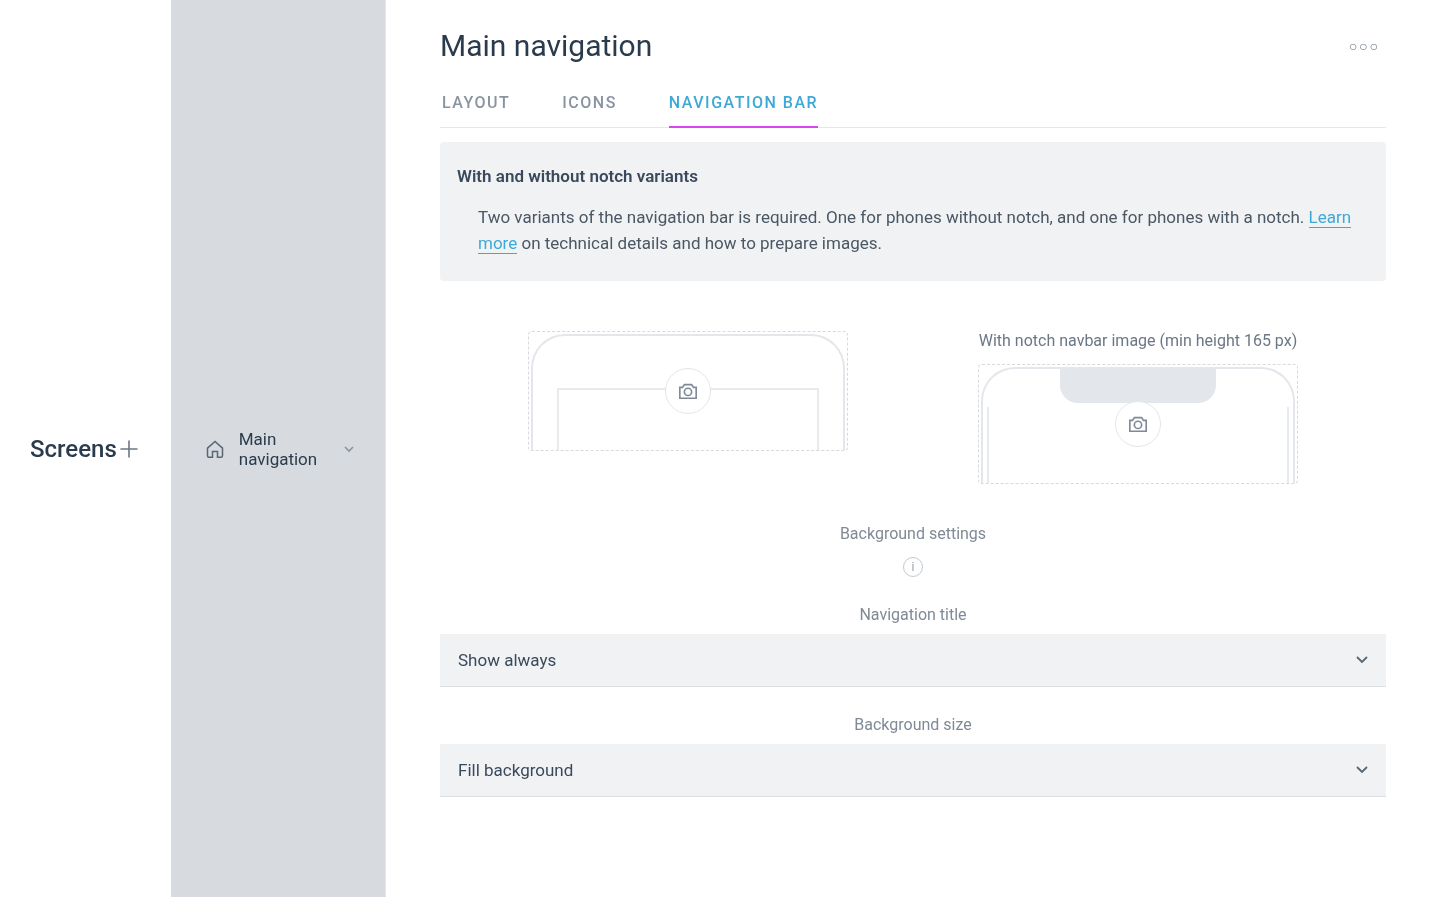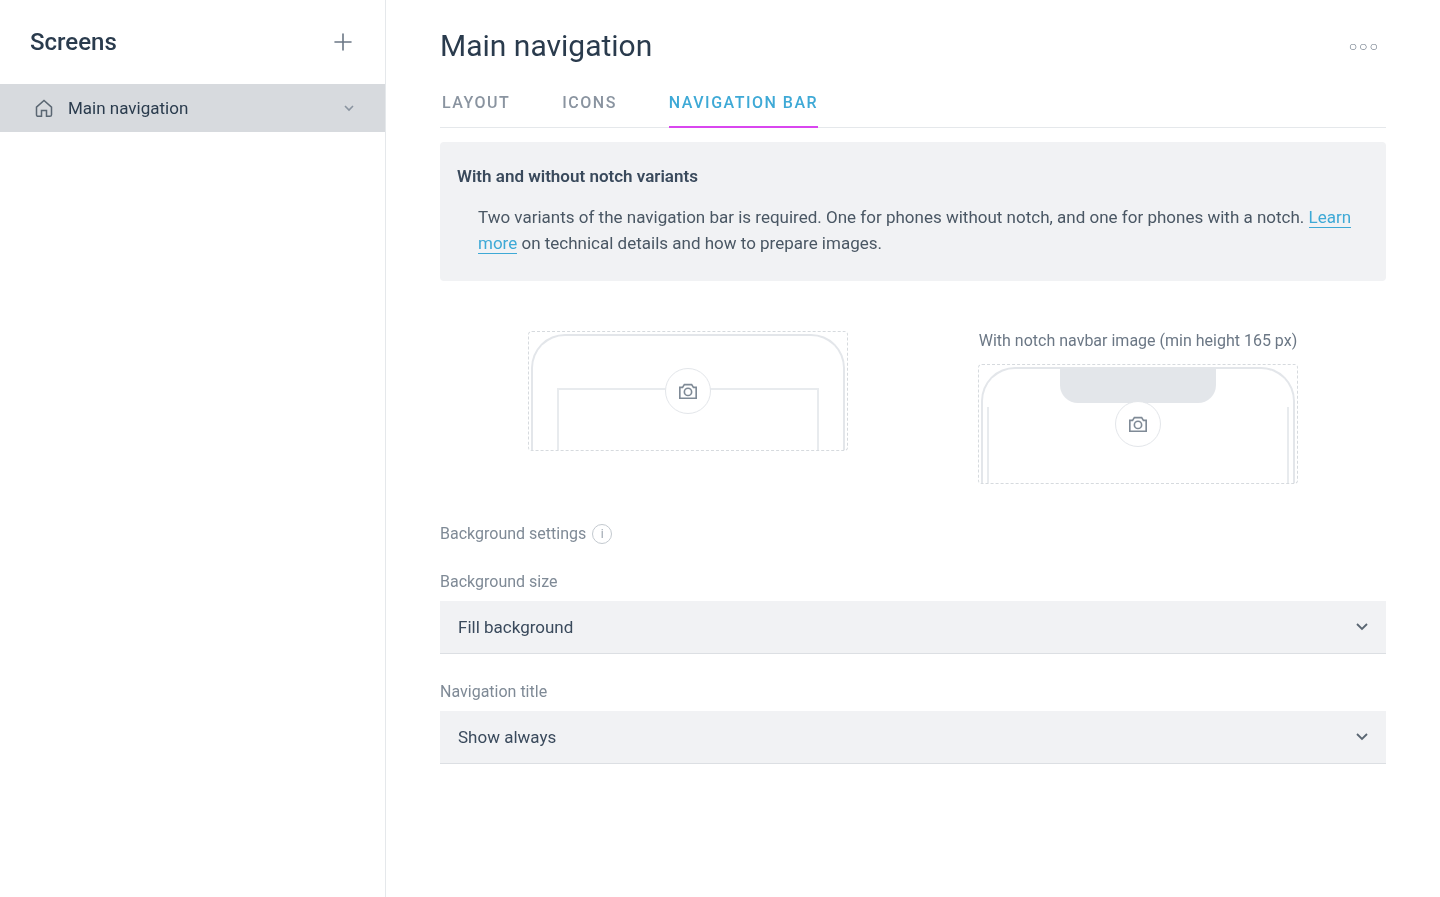--- a/index.html
+++ b/index.html
@@ -10,21 +10,21 @@
       display: flex;
       height: 897px;
       width: 1440px;
       overflow: hidden;
     }
     
     .sidebar {
       width: 386px;
       border-right: 1px solid #e5e8eb;
       display: flex;
-      flex-direction: column;
+      flex-direction: row;
     }
     .sidebar-header {
       display: flex;
       align-items: center;
       justify-content: space-between;
       padding: 28px 30px 28px 30px;
     }
     .sidebar-title {
       font-size: 24px;
       font-weight: 500;
@@ -179,22 +179,23 @@
       display: flex; align-items: center; justify-content: center;
       color: #7f8a96;
       cursor: pointer;
     }
     
     .field-block { margin-top: 40px; }
     .field-block + .field-block { margin-top: 28px; }
     .field-label-row {
       display: flex;
       align-items: center;
-      gap: 6px;
+      gap: 14px;
       margin-bottom: 10px;
+      flex-direction: column;
     }
     .field-label {
       font-size: 16px;
       color: #7f8a96;
     }
     .info-icon {
       width: 20px; height: 20px;
       border: 1.5px solid #c3c9cf;
       border-radius: 50%;
       display: flex; align-items: center; justify-content: center;
@@ -298,39 +299,39 @@
 
   <div class="field-block">
     <div class="field-label-row">
       <span class="field-label">Background settings</span>
       <span class="info-icon">i</span>
     </div>
   </div>
 
   <div class="field-block">
     <div class="field-label-row">
+      <span class="field-label">Navigation title</span>
+    </div>
+    <div class="select">
+      <span>Show always</span>
+      <span class="caret">
+          <svg width="12" height="8" viewBox="0 0 12 8">
+            <path d="M1 1l5 5 5-5" fill="none" stroke="currentColor" stroke-width="1.8"></path>
+          </svg>
+        </span>
+    </div>
+  </div>
+
+  <div class="field-block">
+    <div class="field-label-row">
       <span class="field-label">Background size</span>
     </div>
     <div class="select">
       <span>Fill background</span>
       <span class="caret">
           <svg width="12" height="8" viewBox="0 0 12 8">
             <path d="M1 1l5 5 5-5" fill="none" stroke="currentColor" stroke-width="1.8"></path>
           </svg>
         </span>
     </div>
   </div>
 
-  <div class="field-block">
-    <div class="field-label-row">
-      <span class="field-label">Navigation title</span>
-    </div>
-    <div class="select">
-      <span>Show always</span>
-      <span class="caret">
-          <svg width="12" height="8" viewBox="0 0 12 8">
-            <path d="M1 1l5 5 5-5" fill="none" stroke="currentColor" stroke-width="1.8"></path>
-          </svg>
-        </span>
-    </div>
-  </div>
-
 </main>
 
 </body></html>

